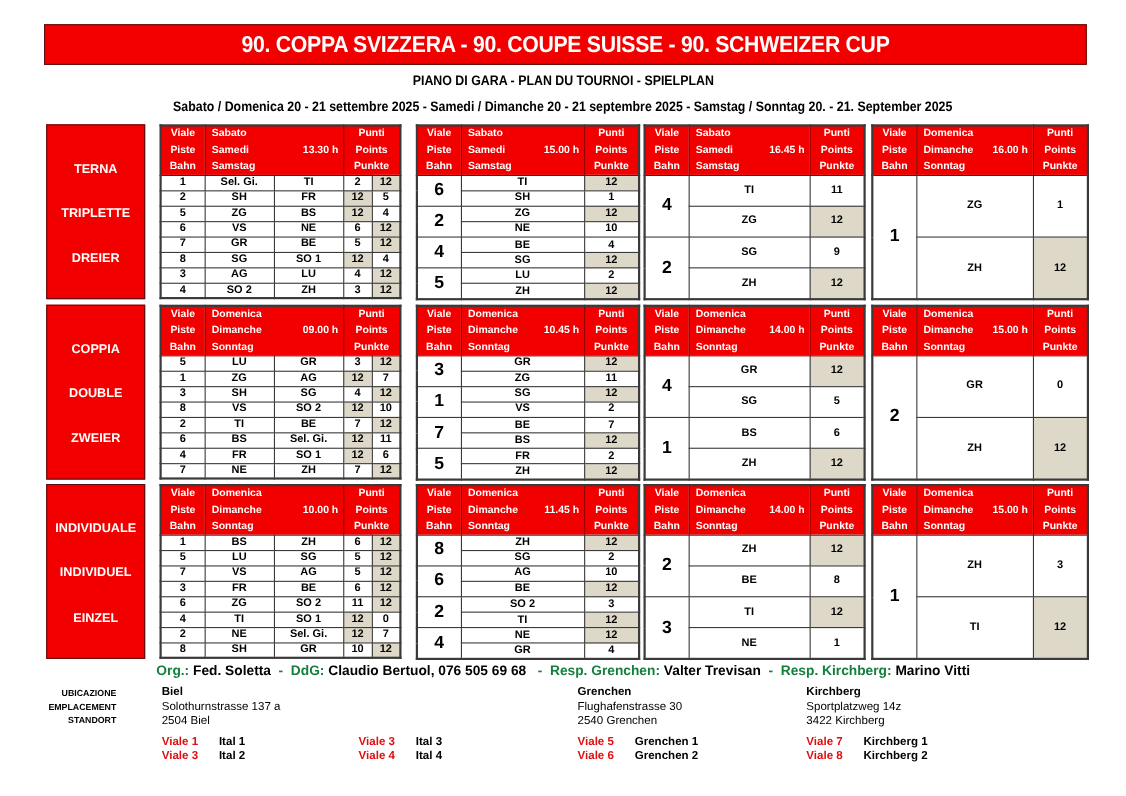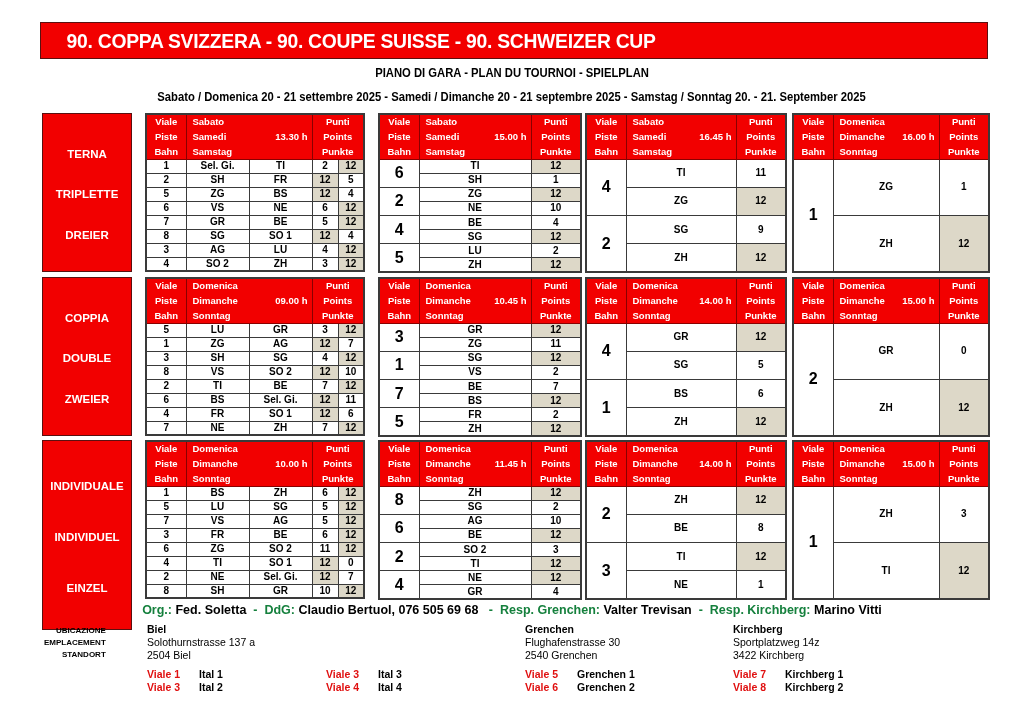--- a/index.html
+++ b/index.html
@@ -2,21 +2,21 @@
 <html><head>
 <meta charset="utf-8">
 <style>
   * { box-sizing: border-box; margin: 0; padding: 0; }
   html, body { width: 1024px; height: 724px; background: #ffffff; overflow: hidden; }
   body { position: relative; font-family: "Liberation Sans", sans-serif; color: #000; }
 
   .banner {
     position: absolute; left: 40px; top: 22px; width: 948px; height: 37px;
     background: #f20000; border: 1px solid #5a1010;
-    display: flex; align-items: center; 
+    display: flex; align-items: center; justify-content: center;
   }
   .banner span { color: #fff; font-weight: bold; font-size: 21px; letter-spacing: -0.3px; transform: scaleX(0.92); white-space: nowrap; }
   .sub1 { position: absolute; left: 0; width: 1024px; top: 66px; text-align: center; font-size: 12.5px; font-weight: bold; }
   .sub1 span, .sub2 span { display: inline-block; transform: scaleX(0.9); white-space: nowrap; }
   .sub2 { position: absolute; left: 0; width: 1024px; top: 90px; text-align: center; font-size: 12.5px; font-weight: bold; }
 
   .cat {
     position: absolute; left: 42px; width: 90px; background: #f20000; border: 1px solid #5a1010;
     display: flex; flex-direction: column; justify-content: space-around; align-items: center;
     padding: 20px 0 16px 0;
@@ -594,21 +594,21 @@
           <td class="big" rowspan="2">2</td>
           <td style="height: 56.5px;">GR</td>
           <td>0</td>
         </tr>
         <tr>
           <td style="height: 56.5px;">ZH</td>
           <td class="win">12</td>
         </tr>
       </tbody>
     </table>
-    <div class="cat" style="top: 440px; height: 190px;">
+    <div class="cat" style="top: 440px; height: 159px;">
       <span>INDIVIDUALE</span>
       <span>INDIVIDUEL</span>
       <span>EINZEL</span>
     </div>
     <table class="sched" style="left: 145px; top: 440px; width: 218px;">
       <colgroup>
         <col style="width: 40px;">
         <col style="width: 63px;">
         <col style="width: 63px;">
         <col style="width: 26px;">

